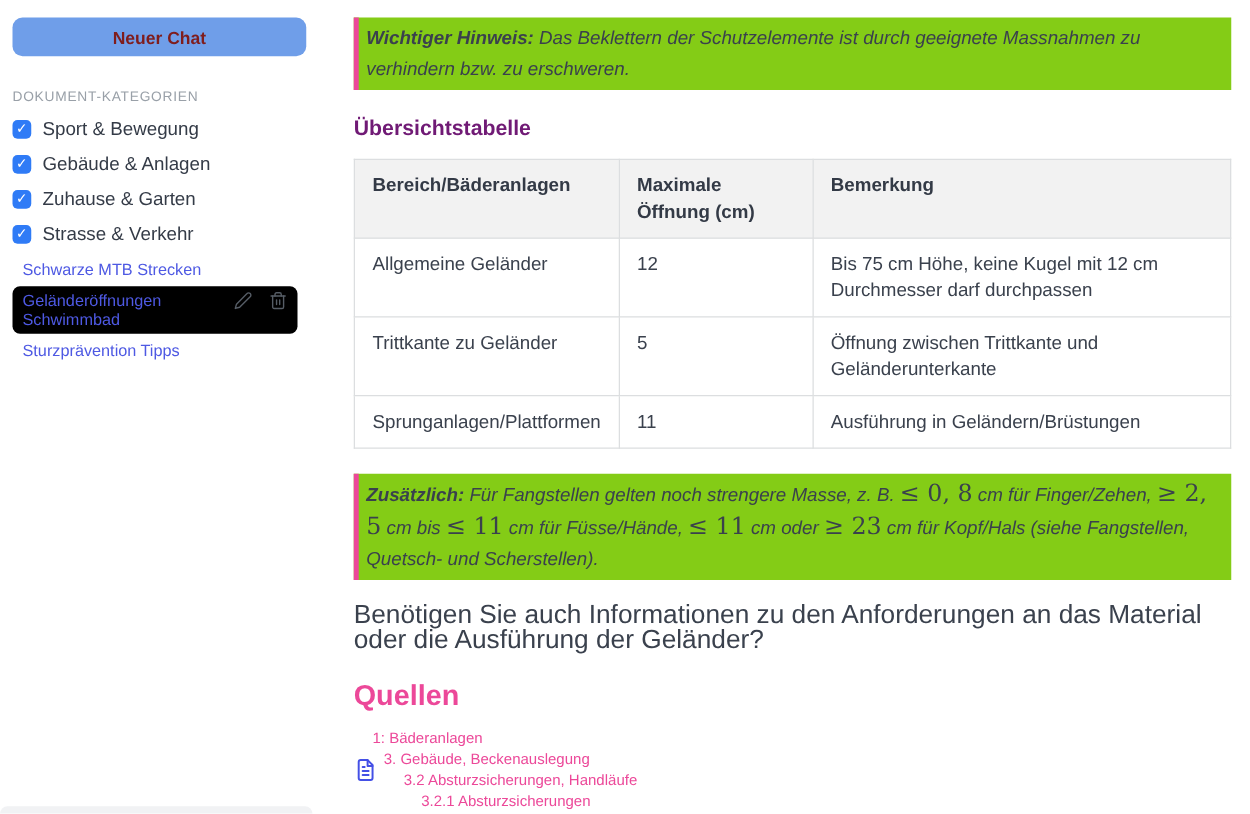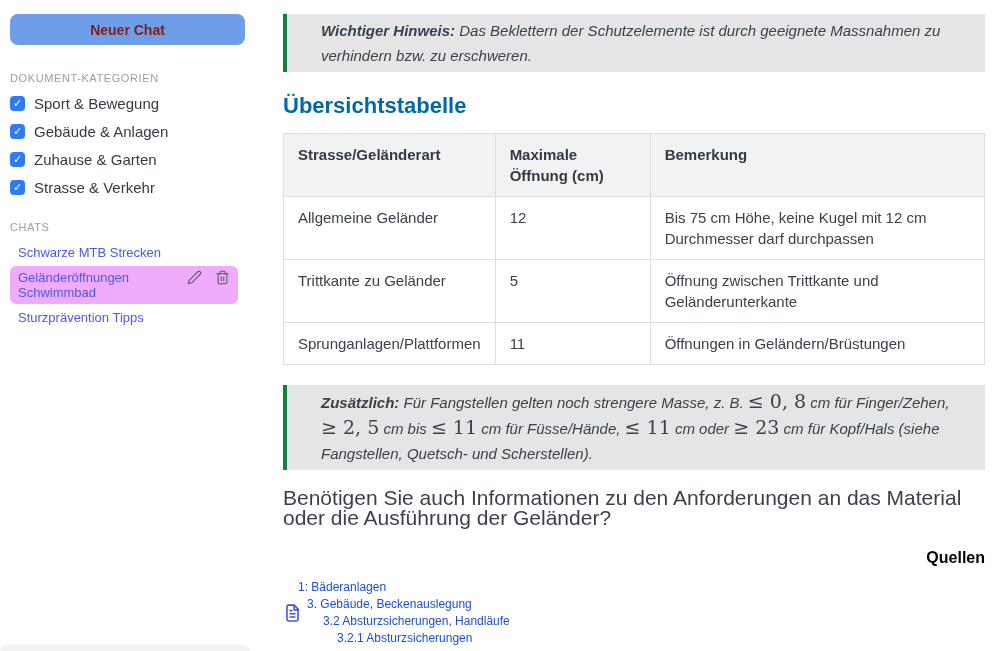--- a/index.html
+++ b/index.html
@@ -26,50 +26,50 @@
     width:15px; height:15px; flex:none; background:#2f7bf6; border-radius:4px;
     display:flex; align-items:center; justify-content:center;
   }
   .checkbox span { color:#fff; font-size:11px; font-weight:700; line-height:1; }
   .chats-label { margin-top:25px; }
   .chat-list { margin-top:8px; }
   .chat-row {
     display:flex; align-items:flex-start; width:228px; padding:4px 8px; margin-top:2px;
     border-radius:6px; font-size:13px; cursor:pointer;
   }
-  .chat-row.active { background:#f0abfc; }
+  .chat-row.active { background:#000000; }
   .chat-link { color:#4e59e3; text-decoration:none; }
   .chat-actions { margin-left:auto; display:flex; gap:13px; align-items:center; }
   .chat-actions svg { display:block; cursor:pointer; color:#565d66; }
   .bottom-bar {
     position:absolute; left:0; bottom:0; width:250px; height:6px;
     background:#f1f2f4; border-radius:10px 10px 0 0;
   }
 
   
   .main { flex:1; padding:14px 15px 0 20px; }
   .notice {
-    background:#e5e5e5; border-left:4px solid #15803d; padding:4px 34px;
+    background:#84cc16; border-left:4px solid #ec4899; padding:4px 6px;
     font-style:italic; font-size:15px; line-height:25px; color:#3a414d;
   }
   .notice .bold { font-weight:700; }
   .math { font-family:"DejaVu Serif",serif; font-style:normal; font-size:19px; }
-  .h-table { margin:21px 0 0; font-size:22px; font-weight:700; color:#0369a1; }
+  .h-table { margin:21px 0 0; font-size:17px; font-weight:700; color:#701a75; }
   table { margin-top:14px; border-collapse:collapse; width:100%; font-size:15px; }
   th,td { border:1px solid #dcdee0; text-align:left; vertical-align:top; padding:10px 14px; line-height:21px; }
   th { background:#f2f2f2; font-weight:700; color:#333a46; }
   td { font-weight:400; color:#3a414d; }
   .notice2 { margin-top:20px; }
   .question { margin-top:18px; font-size:21px; line-height:20px; }
-  .h-quellen { margin:20px 0 0; font-size:16px; font-weight:700; color:#000000;text-align:right; }
+  .h-quellen { margin:20px 0 0; font-size:23px; font-weight:700; color:#ec4899; }
   .sources { margin-top:12px; }
   .source { position:relative; margin-bottom:12px; }
   .source-icon { position:absolute; left:0; top:50%; transform:translateY(-50%); color:#4450e6; }
   .source-lines { margin-left:15px; font-size:12px; line-height:17px; }
-  .src-link { display:block; color:#1d4ed8; text-decoration:none; cursor:pointer; }
+  .src-link { display:block; color:#ec4899; text-decoration:none; cursor:pointer; }
   .l1 { margin-left:9px; }
   .l2 { margin-left:25px; }
   .l3 { margin-left:39px; }
 </style>
 </head>
 <body>
 
 <div class="sidebar">
   <button class="new-chat-btn">Neuer Chat</button>
 
@@ -95,21 +95,20 @@
       <span>Zuhause &amp; Garten</span>
     </div>
     <div class="cat-row">
       <span class="checkbox">
           <span>✓</span>
         </span>
       <span>Strasse &amp; Verkehr</span>
     </div>
   </div>
 
-  <div class="side-label chats-label">CHATS</div>
 
   <div class="chat-list">
     <div class="chat-row">
       <a class="chat-link">Schwarze MTB Strecken</a>
     </div>
     <div class="chat-row active">
       <a class="chat-link">Geländeröffnungen Schwimmbad</a>
       <span class="chat-actions">
         <svg width="15" height="15" viewBox="0 0 24 24" fill="none" stroke="currentColor" stroke-width="1.8" stroke-linecap="round" stroke-linejoin="round">
             <path d="M17 3a2.83 2.83 0 1 1 4 4L7.5 20.5 2 22l1.5-5.5L17 3z"></path>
@@ -137,40 +136,40 @@
   <h3 class="h-table">Übersichtstabelle</h3>
 
   <table>
     <colgroup>
         <col style="width:192px">
         <col style="width:155px">
         <col>
       </colgroup>
     <thead>
       <tr>
-        <th>Strasse/Geländerart</th>
+        <th>Bereich/Bäderanlagen</th>
         <th>Maximale Öffnung (cm)</th>
         <th>Bemerkung</th>
       </tr>
     </thead>
     <tbody>
       <tr>
         <td>Allgemeine Geländer</td>
         <td>12</td>
         <td>Bis 75 cm Höhe, keine Kugel mit 12 cm Durchmesser darf durchpassen</td>
       </tr>
       <tr>
         <td>Trittkante zu Geländer</td>
         <td>5</td>
         <td>Öffnung zwischen Trittkante und Geländerunterkante</td>
       </tr>
       <tr>
         <td>Sprunganlagen/Plattformen</td>
         <td>11</td>
-        <td>Öffnungen in Geländern/Brüstungen</td>
+        <td>Ausführung in Geländern/Brüstungen</td>
       </tr>
     </tbody>
   </table>
 
   <div class="notice notice2"><span class="bold">Zusätzlich:</span><span> Für Fangstellen gelten noch strengere Masse, z. B. </span><span class="math">≤ 0, 8</span><span> cm für Finger/Zehen, </span><span class="math">≥ 2, 5</span><span> cm bis </span><span class="math">≤ 11</span><span> cm für Füsse/Hände, </span><span class="math">≤ 11</span><span> cm oder </span><span class="math">≥ 23</span><span> cm für Kopf/Hals (siehe Fangstellen, Quetsch- und Scherstellen).</span></div>
 
   <p class="question">Benötigen Sie auch Informationen zu den Anforderungen an das Material oder die Ausführung der Geländer?</p>
 
   <h2 class="h-quellen">Quellen</h2>
 

